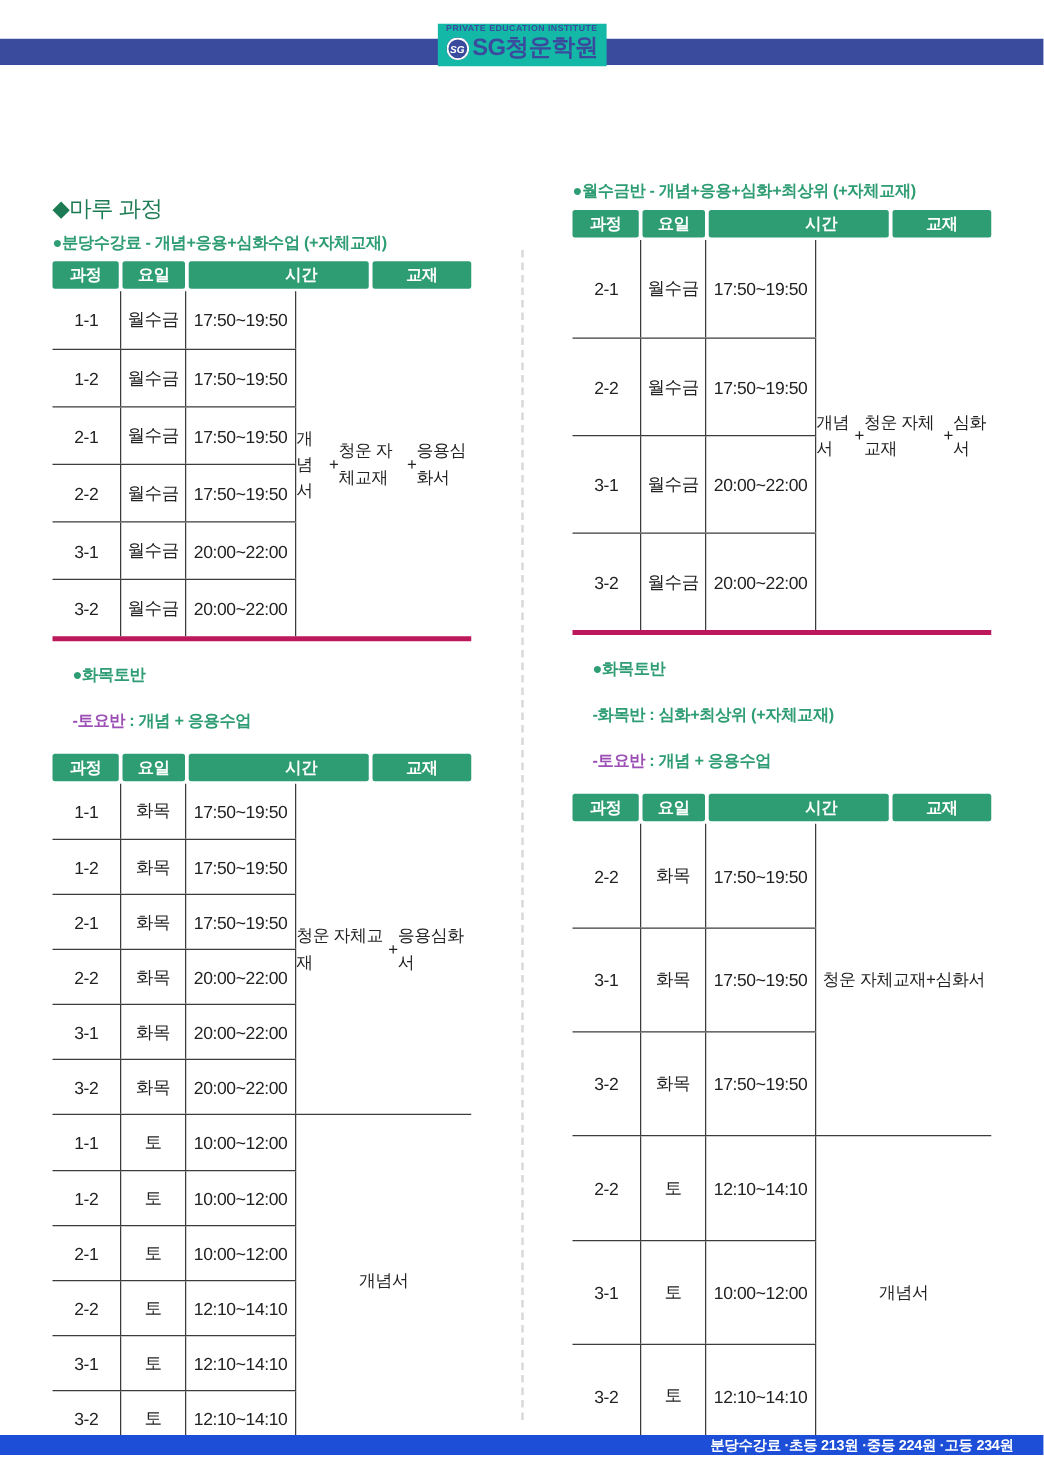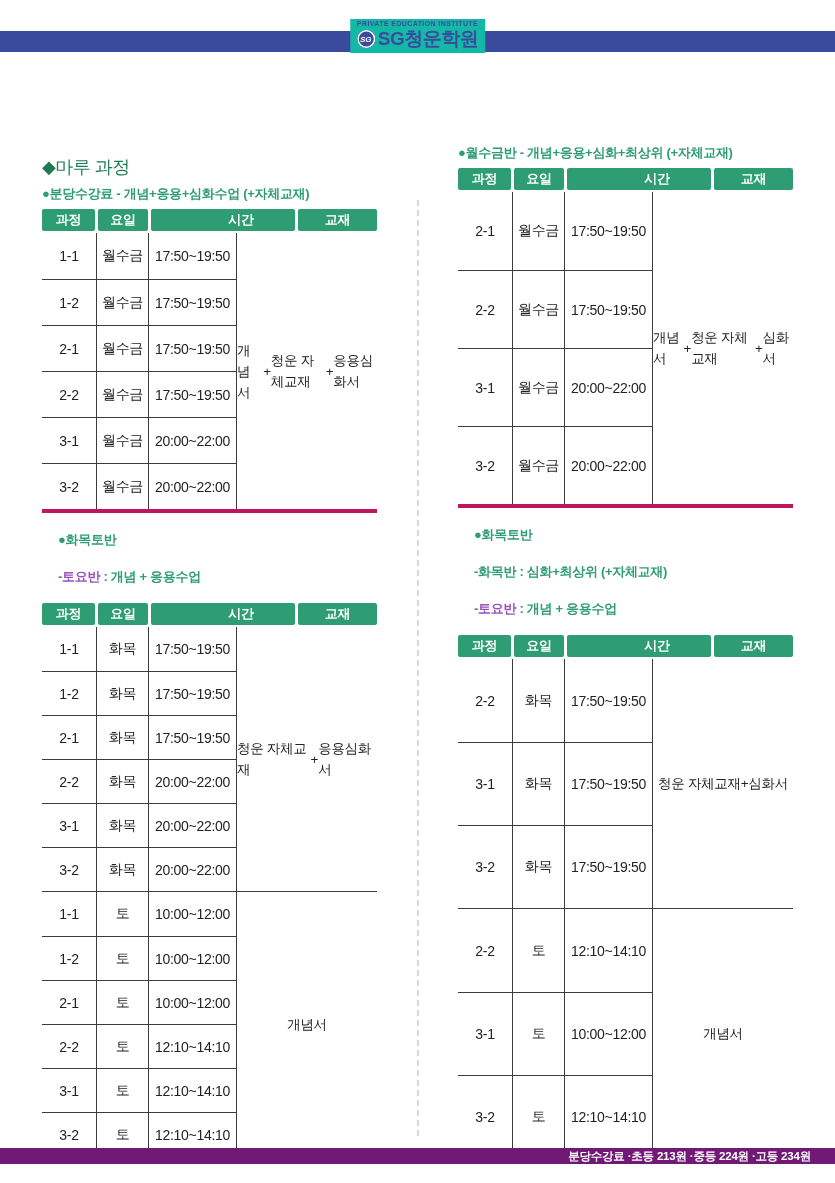--- a/index.html
+++ b/index.html
@@ -9,21 +9,21 @@
   
   .top-bar{position:absolute;top:31px;left:0;right:0;height:21px;background:#3a4b9e;}
   .logo-wrap{position:absolute;top:19px;left:50%;transform:translateX(-50%);
              background:#14b8a6;padding:0 7px 3px;text-align:center;z-index:2;}
   .tagline{font-size:7px;letter-spacing:.4px;color:#3a4b9e;font-weight:bold;line-height:9px;white-space:nowrap;}
   .logo-row{display:flex;align-items:center;justify-content:center;gap:3px;}
   .sg-circle{width:18px;height:18px;border-radius:50%;background:#3a4b9e;color:#fff;
              font-size:8px;font-weight:bold;font-style:italic;display:flex;align-items:center;justify-content:center;
              box-shadow:inset 0 0 0 1.5px #fff, inset 0 0 0 3px #3a4b9e;}
   .logo-name{font-size:19px;font-weight:bold;color:#3a4b9e;letter-spacing:-.5px;line-height:22px;}
-  .bottom-bar{position:absolute;top:1148px;left:0;right:0;height:16px;background:#701a75;
+  .bottom-bar{position:absolute;top:1148px;left:0;right:0;height:16px;background:#1d4ed8;
               display:flex;align-items:center;justify-content:flex-end;padding-right:24px;box-sizing:border-box;}
   .bottom-bar span{color:#fff;font-size:11.5px;font-weight:bold;letter-spacing:-.2px;}
 
   
   .divider{position:absolute;left:417px;top:200px;height:936px;width:0;border-left:2px dashed #d9d9d9;}
 
   
   .col{position:absolute;top:145px;width:335px;}
   .col-left{left:42px;}
   .col-right{left:458px;}

